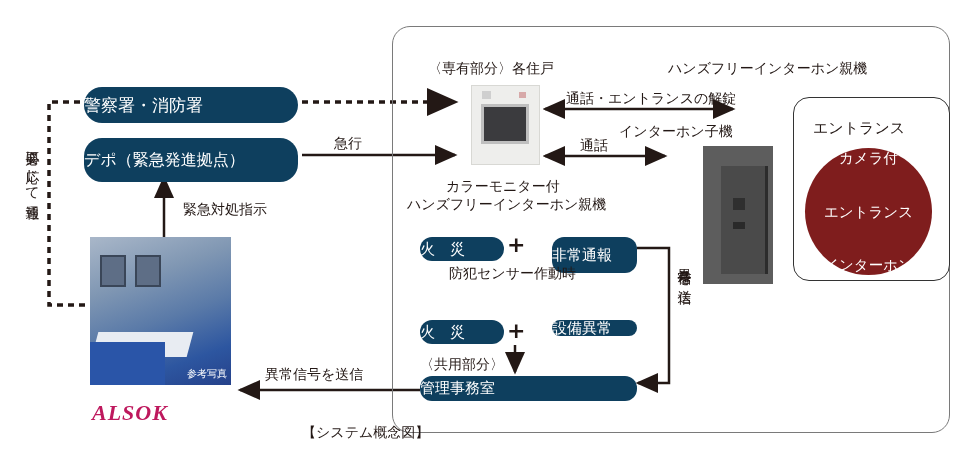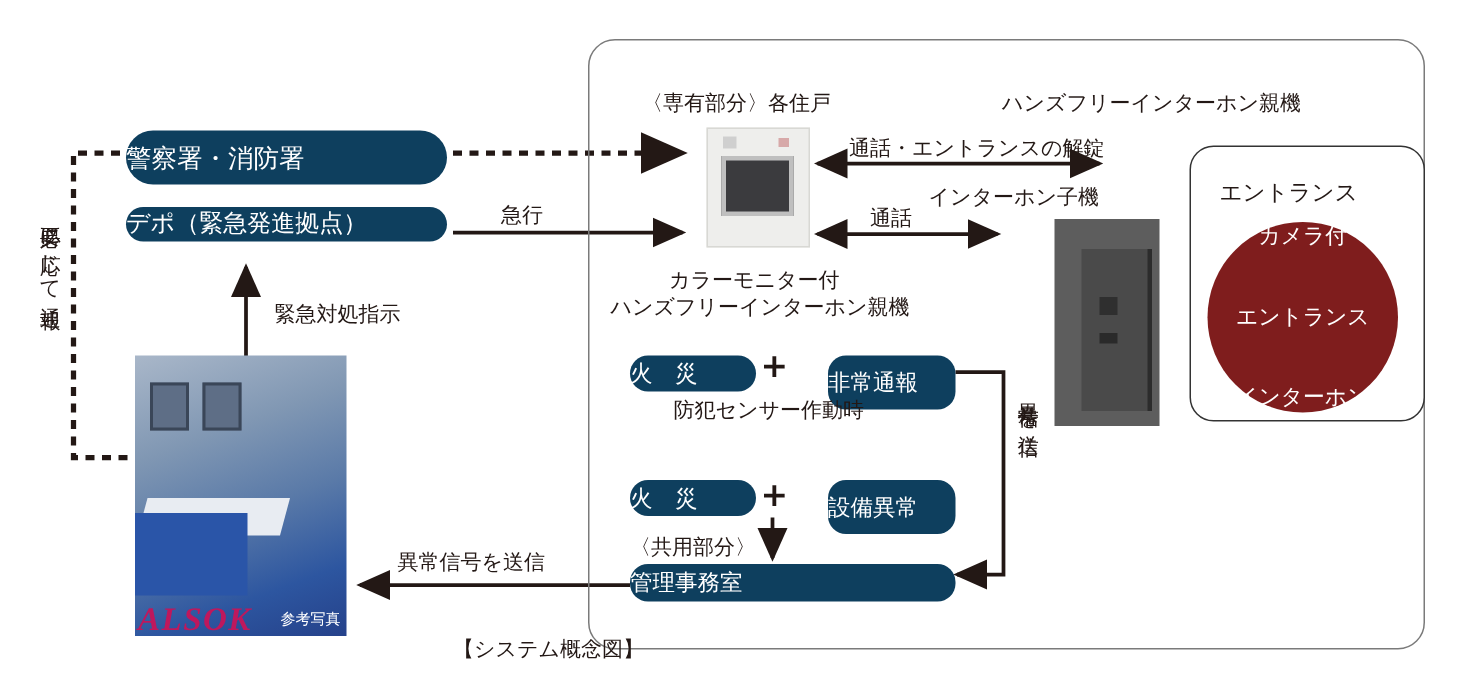--- a/index.html
+++ b/index.html
@@ -10,21 +10,21 @@
   .txt { position:absolute; white-space:nowrap; font-size:14px; color:#231815; }
   svg.lines { position:absolute; left:0; top:0; }
   .frame { position:absolute; left:392px; top:26px; width:558px; height:407px;
            border:1.5px solid #7a7a7a; border-radius:18px; box-sizing:border-box; }
   .entrance-box { position:absolute; left:793px; top:97px; width:157px; height:184px;
            border:1.5px solid #333; border-radius:16px; box-sizing:border-box; background:#fff; }
   .circle { position:absolute; left:805px; top:148px; width:127px; height:127px; border-radius:50%;
             background:#7f1d1d; color:#fff; display:flex; flex-direction:column; align-items:center;
             justify-content:space-between; font-size:14.5px; line-height:20px; }
   .vtext { position:absolute; writing-mode:vertical-rl; font-size:14px; letter-spacing:1px; }
-  .photo { position:absolute; left:90px; top:237px; width:141px; height:187px;
+  .photo { position:absolute; left:90px; top:237px; width:141px; height:148px;
            background:linear-gradient(160deg,#a9b7c9 0%,#8097b3 30%,#5a7aa8 55%,#2d56a0 80%,#25418a 100%); overflow:hidden; }
   .photo .win { position:absolute; background:#5e6e86; border:2px solid #3a4658; }
   .photo .desk { position:absolute; left:0; top:105px; width:75px; height:55px; background:#2a55a8; }
   .photo .desktop { position:absolute; left:5px; top:95px; width:95px; height:25px; background:#e8ecf2; transform:skewX(-15deg); }
   .photo .cap { position:absolute; right:4px; bottom:4px; font-size:10px; color:#fff; font-family:"DejaVu Serif", serif; }
   .monitor { position:absolute; left:471px; top:85px; width:67px; height:78px; background:#eeeeec; border:1px solid #d8d8d4; }
   .monitor .screen { position:absolute; left:9px; top:18px; width:42px; height:34px; background:#3b3b3e; border:3px solid #bfbfbf; }
   .monitor .led { position:absolute; left:47px; top:6px; width:7px; height:6px; background:#d7a9a9; }
   .monitor .spk { position:absolute; left:10px; top:5px; width:9px; height:8px; background:#cfcfcf; }
   .sub { position:absolute; left:703px; top:146px; width:70px; height:138px; background:#5d5d5d; }
@@ -65,21 +65,21 @@
   <line x1="515" y1="345" x2="515" y2="372" stroke="#231815" stroke-width="2.5" marker-end="url(#ah)"></line>
 
   <line x1="420" y1="390" x2="240" y2="390" stroke="#231815" stroke-width="2.5" marker-end="url(#ah)"></line>
 </svg>
 
 <div class="frame"></div>
 
 <div class="pill" style="left:84px;top:87px;width:214px;height:36px;font-size:17px;">
   <span>警察署・消防署</span>
 </div>
-<div class="pill" style="left:84px;top:138px;width:214px;height:23px;font-size:16px;">
+<div class="pill" style="left:84px;top:138px;width:214px;height:44px;font-size:16px;">
   <span>デポ（緊急発進拠点）</span>
 </div>
 <div class="vtext" style="left:24px;top:140px;">必要に応じて通報</div>
 <div class="txt" style="left:183px;top:201px;">緊急対処指示</div>
 <div class="txt" style="left:334px;top:135px;">急行</div>
 
 <div class="photo">
   <div class="win" style="left:10px;top:18px;width:22px;height:28px;"></div>
   <div class="win" style="left:45px;top:18px;width:22px;height:28px;"></div>
   <div class="desktop"></div>
@@ -125,21 +125,21 @@
 <div class="pill" style="left:552px;top:237px;width:85px;height:36px;font-size:15px;border-radius:12px;">
   <span>非常通報</span>
 </div>
 <div class="txt" style="left:449px;top:265px;text-align:center;">防犯センサー作動時</div>
 
 <div class="txt" style="left:420px;top:309px;margin-top:47px;">〈共用部分〉</div>
 <div class="pill" style="left:420px;top:320px;width:84px;height:24px;font-size:15px;border-radius:12px;">
   <span>火　災</span>
 </div>
 <div class="txt" style="left:507px;top:318px;font-size:22px;font-weight:bold;">+</div>
-<div class="pill" style="left:552px;top:320px;width:85px;height:36px;font-size:15px;border-radius:12px;">
+<div class="pill" style="left:552px;top:320px;width:85px;height:16px;font-size:15px;border-radius:12px;">
   <span>設備異常</span>
 </div>
 
 <div class="pill" style="left:420px;top:376px;width:217px;height:25px;font-size:15px;border-radius:12px;">
   <span>管理事務室</span>
 </div>
 
 <div class="vtext" style="left:676px;top:258px;font-size:14px;">異常信号を送信</div>
 
 <div class="caption">【システム概念図】</div>

